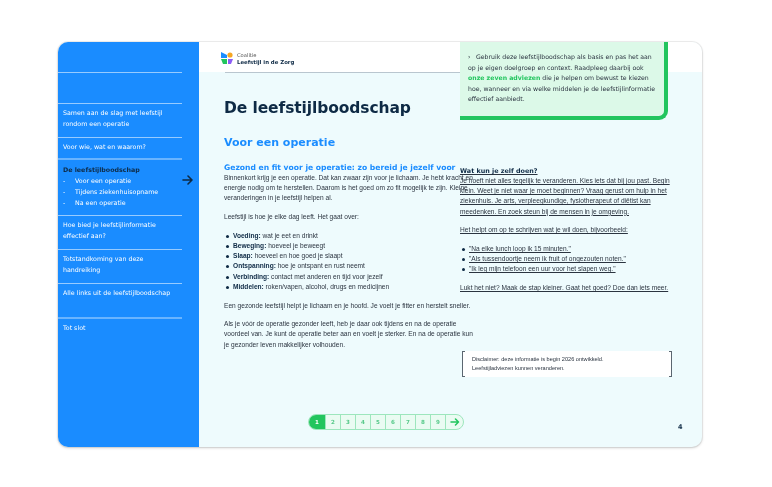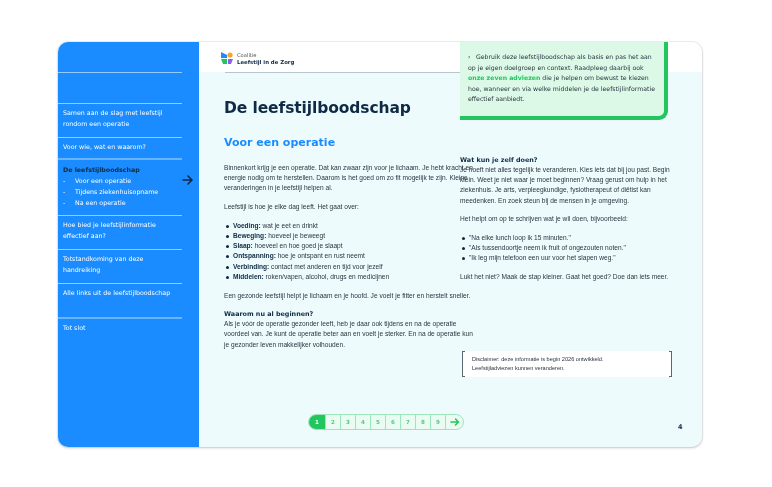--- a/index.html
+++ b/index.html
@@ -53,21 +53,21 @@
   
   .page-title {
     position: absolute; left: 166px; top: 57px; font-size: 15.5px; font-weight: bold; color: #0e2a45;
     letter-spacing: -0.1px; white-space: nowrap;
   }
   .section-title {
     position: absolute; left: 166px; top: 94px; font-size: 11px; font-weight: bold; color: #1a8cff; white-space: nowrap;
   }
   .col { position: absolute; font-family: "Liberation Sans", sans-serif; color: #2b3440; }
   .col-left { left: 166px; top: 121px; width: 250px; }
-  .col-right { left: 402px; top: 113px; width: 220px; }
+  .col-right { left: 402px; top: 124px; width: 220px; text-decoration: underline; }
   .sub-h-blue { font-family: "DejaVu Sans", sans-serif; font-size: 7.6px; font-weight: bold; color: #1a8cff; line-height: 10px; white-space: nowrap; }
   .sub-h { font-family: "DejaVu Sans", sans-serif; font-size: 6.4px; font-weight: bold; color: #0e2a45; line-height: 10px; }
   .p { font-size: 6.6px; line-height: 10.2px; }
   .gap { height: 8.5px; }
   ul.bul { list-style: none; }
   ul.bul li { font-size: 6.6px; line-height: 10.2px; position: relative; padding-left: 9px; }
   ul.bul li::before { content: ""; position: absolute; left: 2px; top: 4px; width: 3px; height: 3px; border-radius: 50%; background: #0e2a45; }
   ul.bul li b { color: #0e2a45; }
 
   .disclaimer {
@@ -139,36 +139,36 @@
   <div class="callout">
     <div class="callout-text">
       <span class="chev">›</span><span>Gebruik deze leefstijlboodschap als basis en pas het aan op je eigen doelgroep en context. Raadpleeg daarbij ook </span><span class="link">onze zeven adviezen</span><span> die je helpen om bewust te kiezen hoe, wanneer en via welke middelen je de leefstijlinformatie effectief aanbiedt.</span>
     </div>
   </div>
 
   <div class="page-title">De leefstijlboodschap</div>
   <div class="section-title">Voor een operatie</div>
 
   <div class="col col-left">
+    <div class="sub-h-blue">Gezond en fit voor je operatie: zo bereid je jezelf voor</div>
     <div class="p">Binnenkort krijg je een operatie. Dat kan zwaar zijn voor je lichaam. Je hebt kracht en energie nodig om te herstellen. Daarom is het goed om zo fit mogelijk te zijn. Kleine veranderingen in je leefstijl helpen al.</div>
     <div class="gap"></div>
     <div class="p">Leefstijl is hoe je elke dag leeft. Het gaat over:</div>
     <div class="gap"></div>
     <ul class="bul">
       <li><b>Voeding:</b><span> wat je eet en drinkt</span></li>
       <li><b>Beweging:</b><span> hoeveel je beweegt</span></li>
       <li><b>Slaap:</b><span> hoeveel en hoe goed je slaapt</span></li>
       <li><b>Ontspanning:</b><span> hoe je ontspant en rust neemt</span></li>
       <li><b>Verbinding:</b><span> contact met anderen en tijd voor jezelf</span></li>
       <li><b>Middelen:</b><span> roken/vapen, alcohol, drugs en medicijnen</span></li>
     </ul>
     <div class="gap"></div>
     <div class="p">Een gezonde leefstijl helpt je lichaam en je hoofd. Je voelt je fitter en herstelt sneller.</div>
     <div class="gap"></div>
-    <div class="sub-h">Waarom nu al beginnen?</div>
     <div class="p">Als je vóór de operatie gezonder leeft, heb je daar ook tijdens en na de operatie voordeel van. Je kunt de operatie beter aan en voelt je sterker. En na de operatie kun je gezonder leven makkelijker volhouden.</div>
   </div>
 
   <div class="col col-right">
     <div class="sub-h">Wat kun je zelf doen?</div>
     <div class="p">Je hoeft niet alles tegelijk te veranderen. Kies iets dat bij jou past. Begin klein. Weet je niet waar je moet beginnen? Vraag gerust om hulp in het ziekenhuis. Je arts, verpleegkundige, fysiotherapeut of diëtist kan meedenken. En zoek steun bij de mensen in je omgeving.</div>
     <div class="gap"></div>
     <div class="p">Het helpt om op te schrijven wat je wil doen, bijvoorbeeld:</div>
     <div class="gap"></div>
     <ul class="bul">

